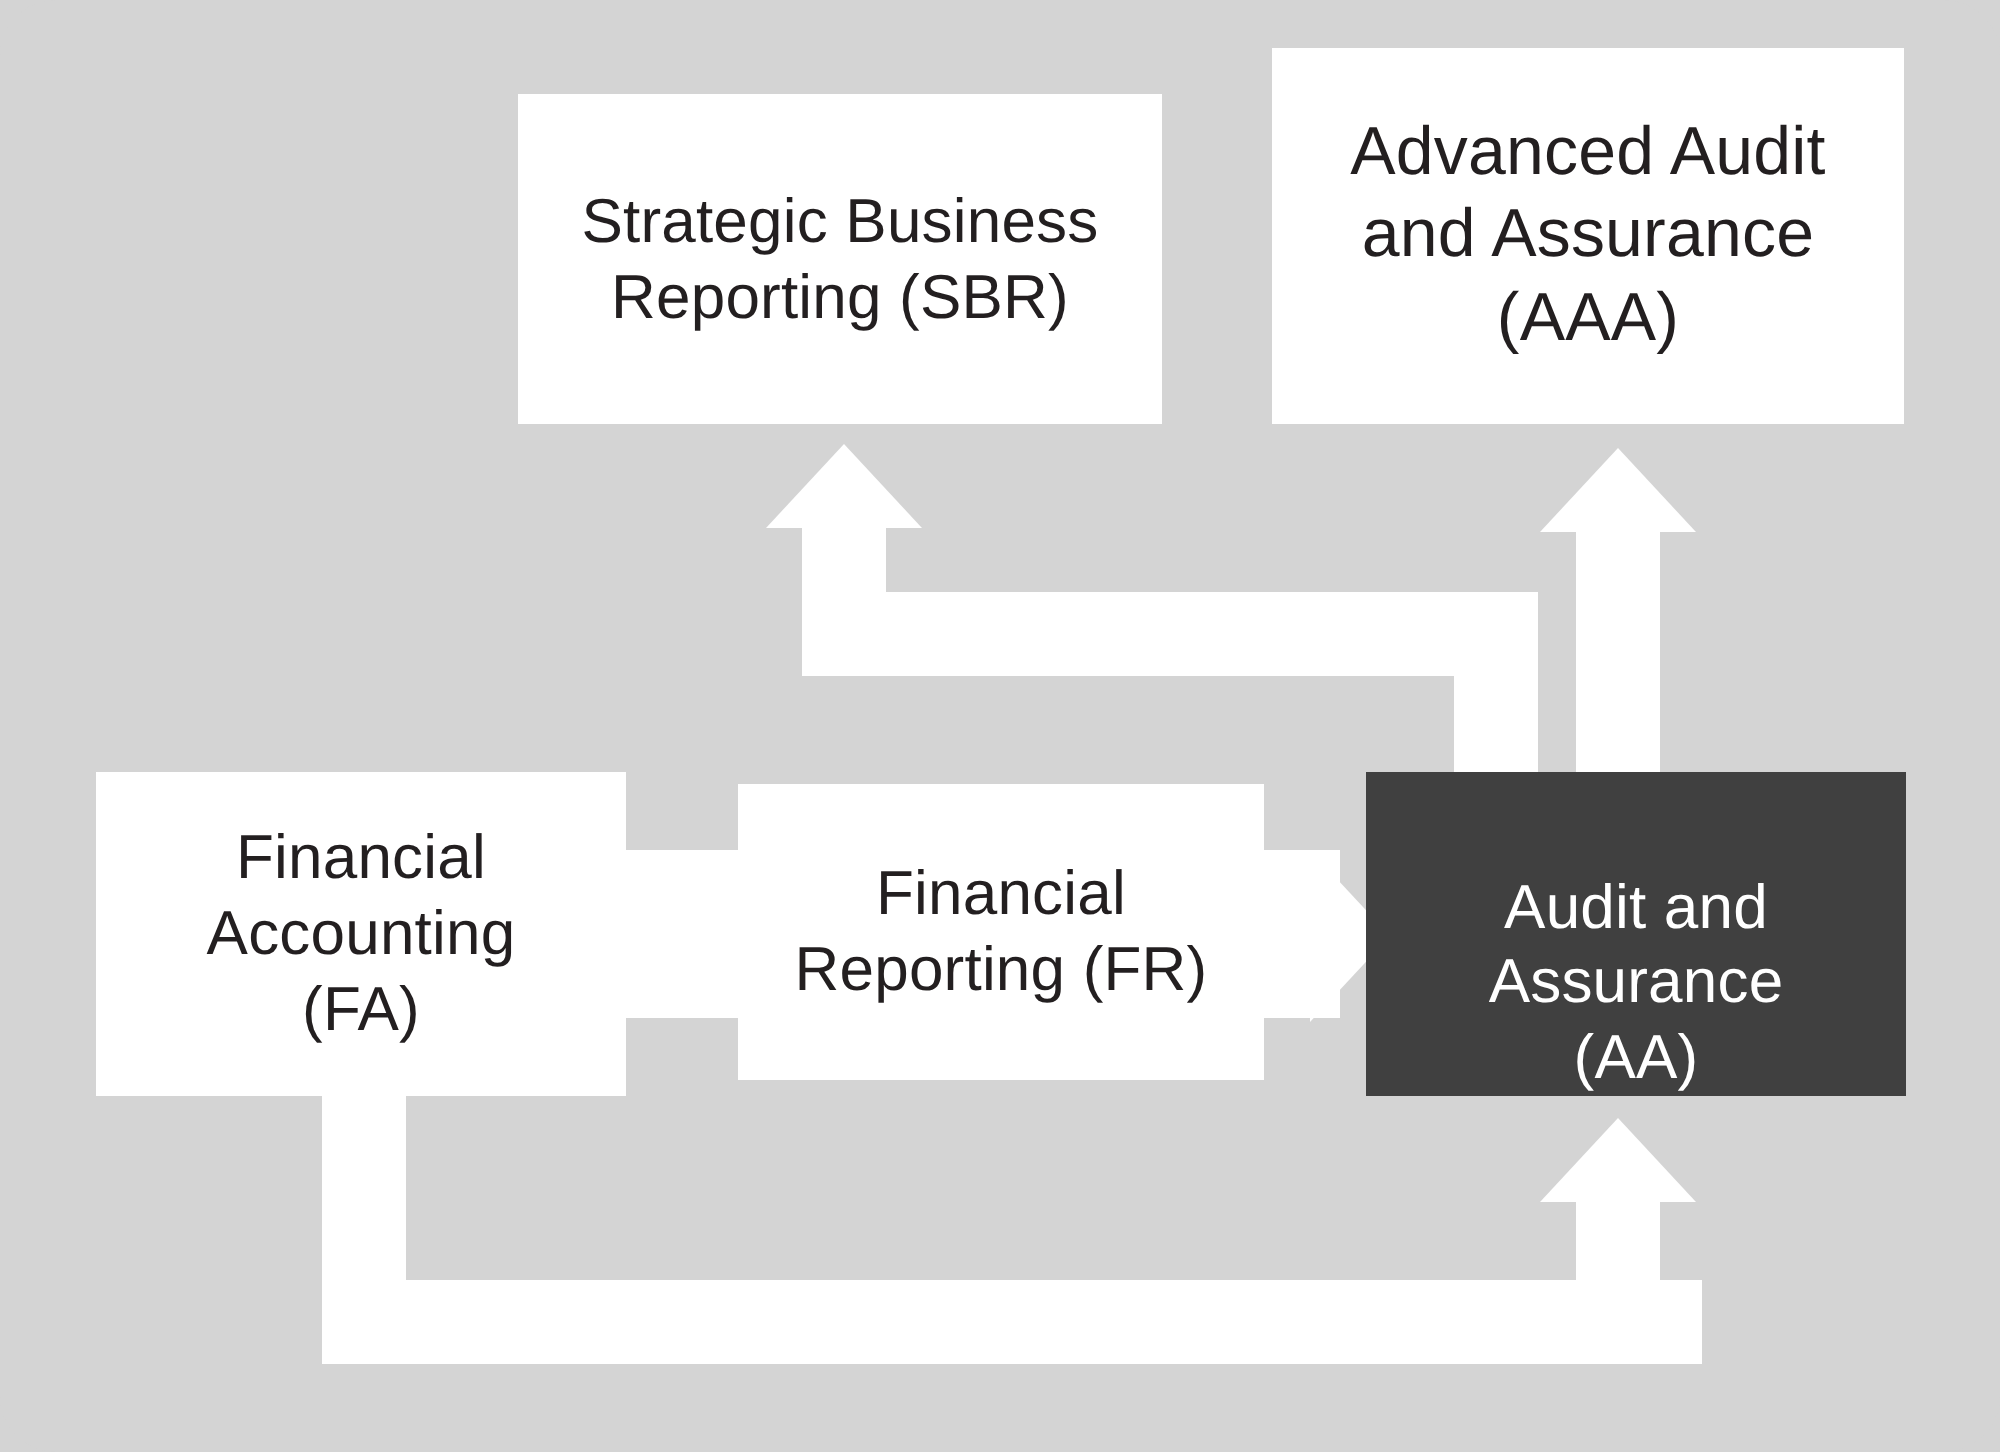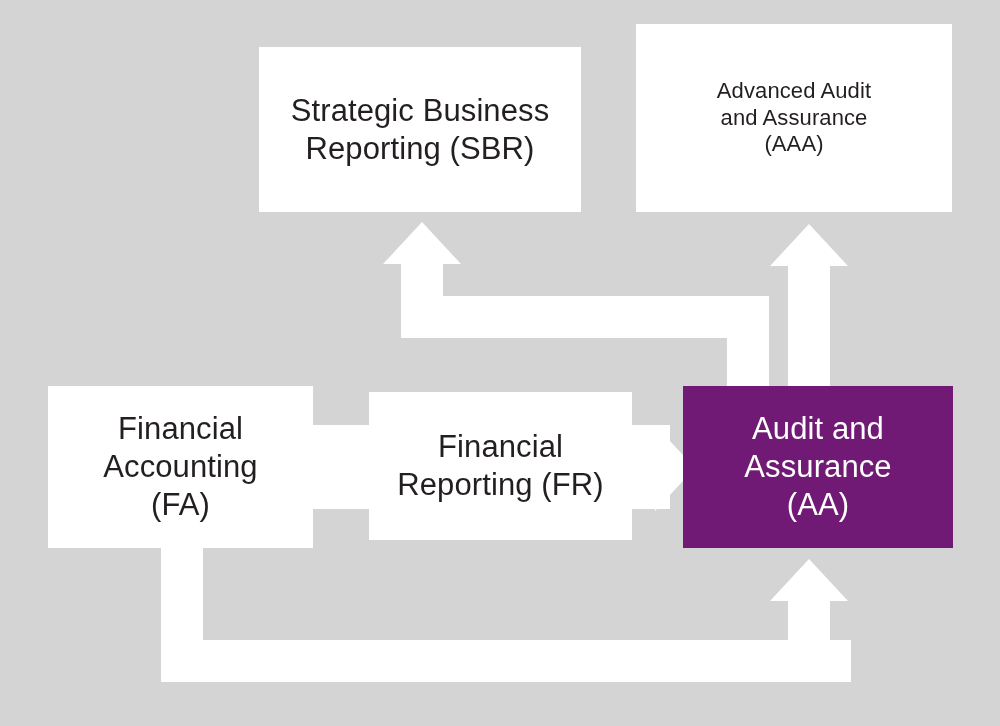--- a/index.html
+++ b/index.html
@@ -30,22 +30,23 @@
     line-height: 1.22;
     font-weight: 400;
     letter-spacing: 0.1px;
     white-space: pre-line;
   }
   .node-white {
     background: #ffffff;
     color: #231f20;
   }
   .node-red {
-    background: #701a75;
+    background: #404040;
     color: #ffffff;
+    align-items: flex-end;
   }
   
   .conn {
     position: absolute;
     background: #ffffff;
     z-index: 1;
   }
   .arrow-up {
     position: absolute;
     width: 0;
@@ -87,21 +88,21 @@
   <div class="conn" style="left:161px; top:540px; width:42px; height:142px;"></div>
   <div class="conn" style="left:161px; top:640px; width:690px; height:42px;"></div>
   <div class="conn" style="left:788px; top:598px; width:42px; height:84px;"></div>
   <div class="arrow-up" style="left:770px; top:559px;"></div>
 
   <div class="node node-white" style="left:259px; top:47px; width:322px; height:165px; font-size:31px;">
     <span class="label">Strategic Business
 Reporting (SBR)</span>
   </div>
 
-  <div class="node node-white" style="left:636px; top:24px; width:316px; height:188px; font-size:22px;">
+  <div class="node node-white" style="left:636px; top:24px; width:316px; height:188px; font-size:34px;">
     <span class="label">Advanced Audit
 and Assurance
 (AAA)</span>
   </div>
 
   <div class="node node-white" style="left:48px; top:386px; width:265px; height:162px; font-size:31px;">
     <span class="label">Financial
 Accounting
 (FA)</span>
   </div>

